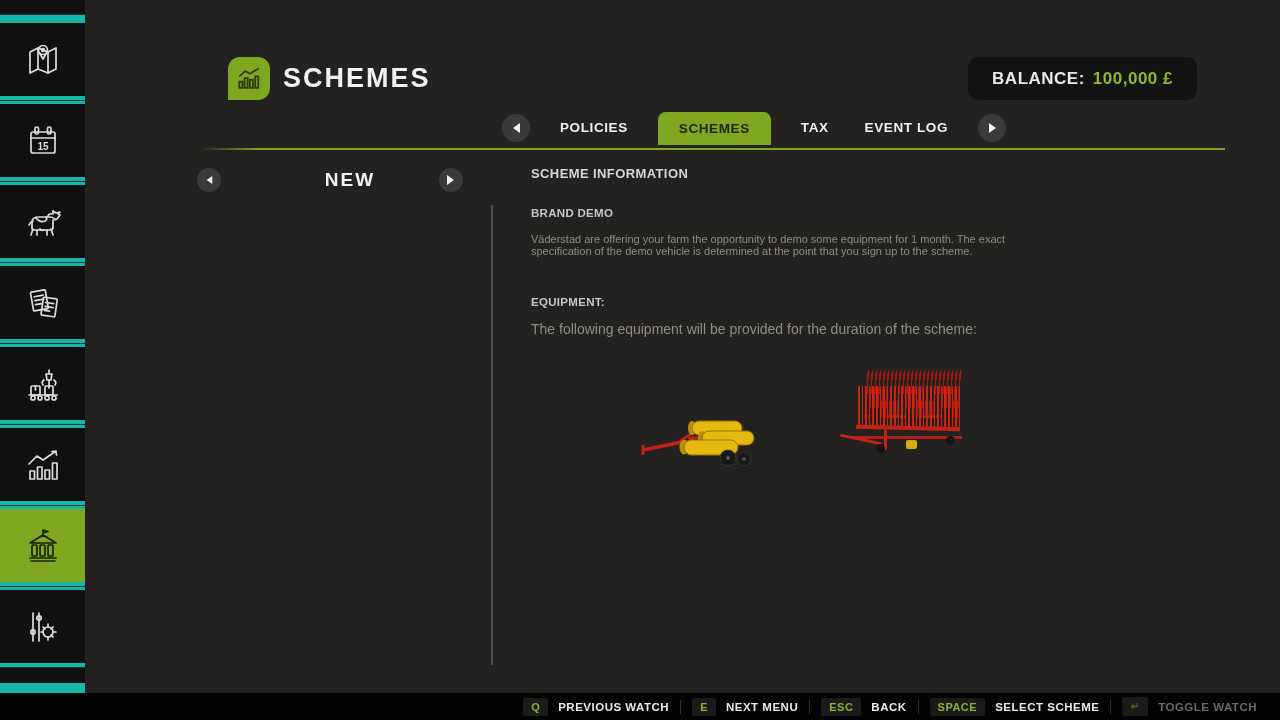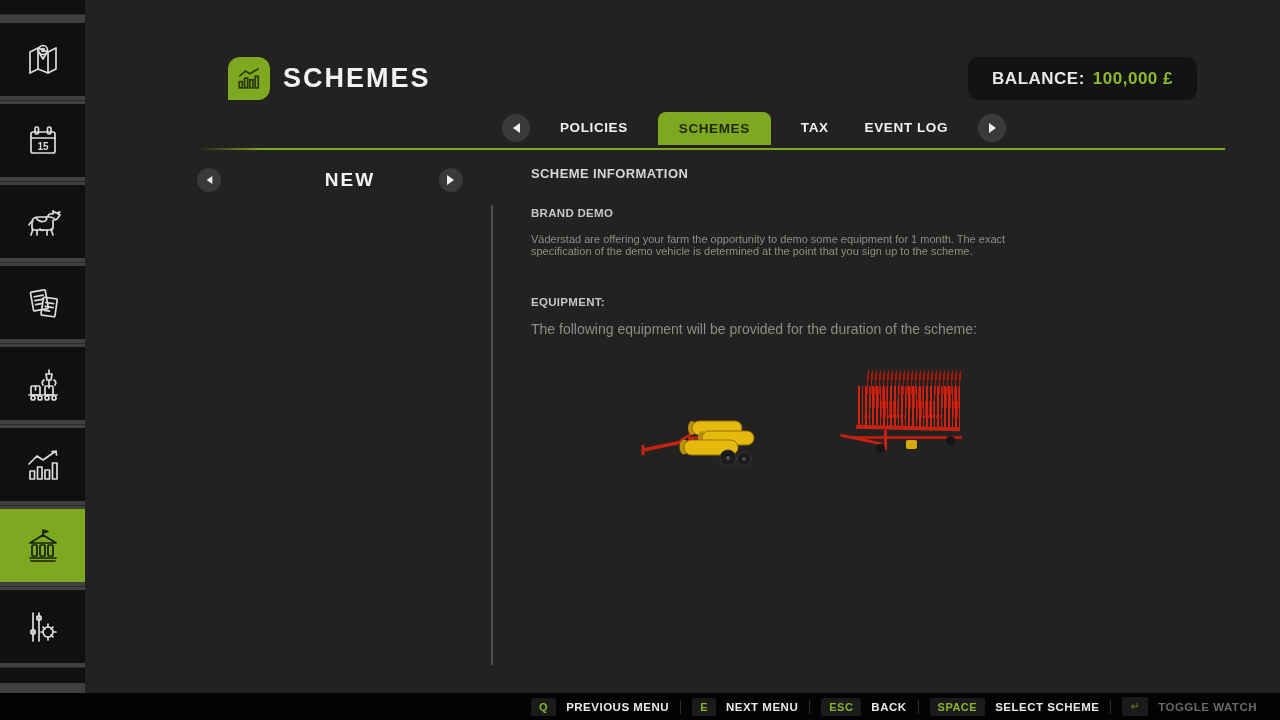--- a/index.html
+++ b/index.html
@@ -1,20 +1,20 @@
 <!DOCTYPE html>
 <html><head>
 <meta charset="utf-8">
 <style>
   * { margin:0; padding:0; box-sizing:border-box; }
   body { background:#000; font-family:"Liberation Sans", sans-serif; }
   .screen { position:relative; width:1280px; height:720px; background:#000; overflow:hidden; }
 
   
-  .sidebar { position:absolute; left:0; top:0; width:85px; height:693px; background:#404040; }
+  .sidebar { position:absolute; left:0; top:0; width:85px; height:693px; background:#14b8a6; }
   .sb-partial { height:15px; background:#101010; border-bottom:1px solid #2b2b2b; }
   .sb-partial-bottom { height:16px; background:#101010; border-top:1px solid #2b2b2b; margin-top:4px; }
   .sb-item { position:relative; height:73px; margin:8px 0 0 0; background:#101010;
              display:flex; align-items:center; justify-content:center; cursor:pointer; }
   .sb-item::after { content:''; position:absolute; left:0; right:0; bottom:-5px; height:1px; background:#2b2b2b; }
   .sb-item svg { stroke:#dcdcdc; fill:none; stroke-width:1.7; stroke-linecap:round; stroke-linejoin:round; }
   .sb-item.selected { background:#7fa821; }
   .sb-item.selected svg { stroke:#16200a; }
   .sb-item.selected .cal-num, .sb-item svg text { stroke:none; }
   .notch { position:absolute; right:-12px; top:15px; width:15px; height:43px;
@@ -282,21 +282,21 @@
         <div class="harrow-wheel hw1"></div>
         <div class="harrow-wheel hw2"></div>
         <div class="harrow-nub"></div>
       </div>
     </div>
   </main>
 
   <footer class="bottombar">
     <div class="hk">
       <span class="key">Q</span>
-      <span class="lab">PREVIOUS MENU</span>
+      <span class="lab">PREVIOUS WATCH</span>
     </div>
     <div class="hk-sep"></div>
     <div class="hk">
       <span class="key">E</span>
       <span class="lab">NEXT MENU</span>
     </div>
     <div class="hk-sep"></div>
     <div class="hk">
       <span class="key">ESC</span>
       <span class="lab">BACK</span>

